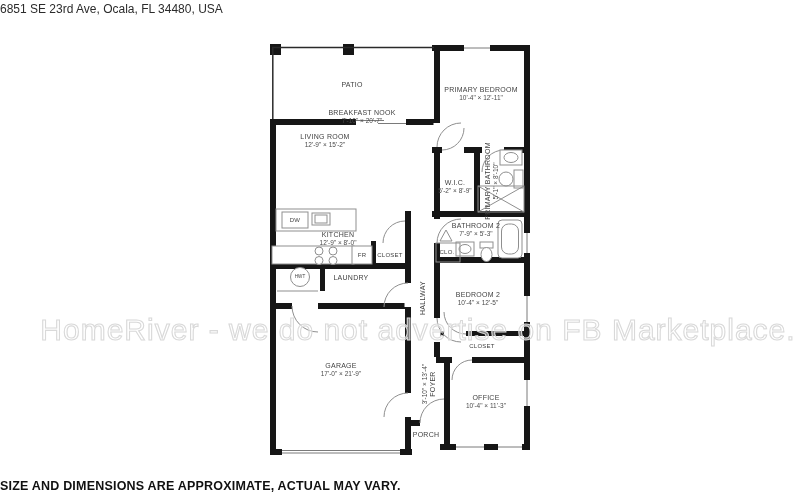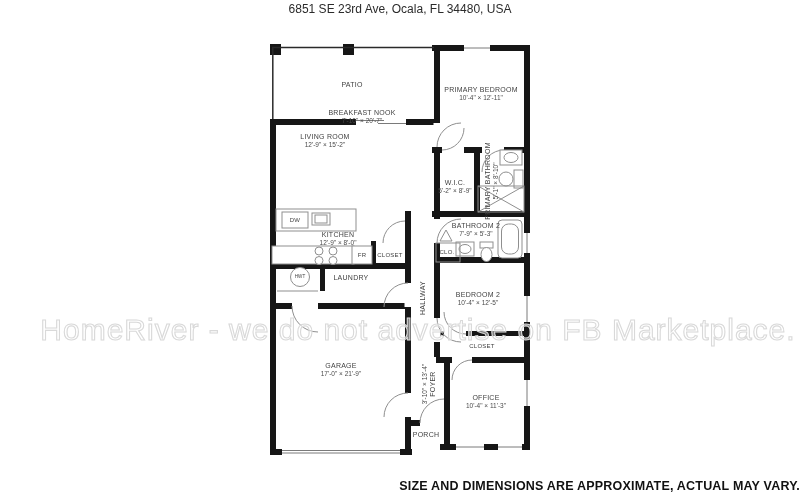--- a/index.html
+++ b/index.html
@@ -1,20 +1,20 @@
 <!DOCTYPE html>
 <html><head>
 <meta charset="utf-8">
 <style>
   html,body{margin:0;padding:0;background:#fff;}
   .canvas{position:relative;width:800px;height:499px;background:#fff;overflow:hidden;
           font-family:"Liberation Sans",sans-serif;}
-  .address{position:absolute;left:0;right:0;top:2px;text-align:center;
+  .address{position:absolute;left:0;right:0;top:2px;
            font-size:12px;color:#2b2b2b;z-index:3;}
-  .footer{position:absolute;left:0;right:0;top:479px;text-align:right;
+  .footer{position:absolute;left:0;right:0;top:479px;text-align:left;
           font-size:12.5px;font-weight:bold;color:#111;z-index:3;letter-spacing:.2px;}
   svg{position:absolute;left:0;top:0;z-index:1;}
   .lbl{position:absolute;transform:translate(-50%,-50%);text-align:center;
        color:#3f3f3f;white-space:nowrap;z-index:2;}
   .lbl .nm{font-size:7px;letter-spacing:.25px;line-height:8px;}
   .lbl .dm{font-size:6.5px;line-height:8px;color:#4a4a4a;}
   .lbl.sm .nm{font-size:6px;}
   .lbl.xs .nm{font-size:4.6px;letter-spacing:0;}
   .vert{transform:translate(-50%,-50%) rotate(-90deg);}
   .watermark{position:absolute;left:0;right:0;top:314px;text-align:center;z-index:5;

